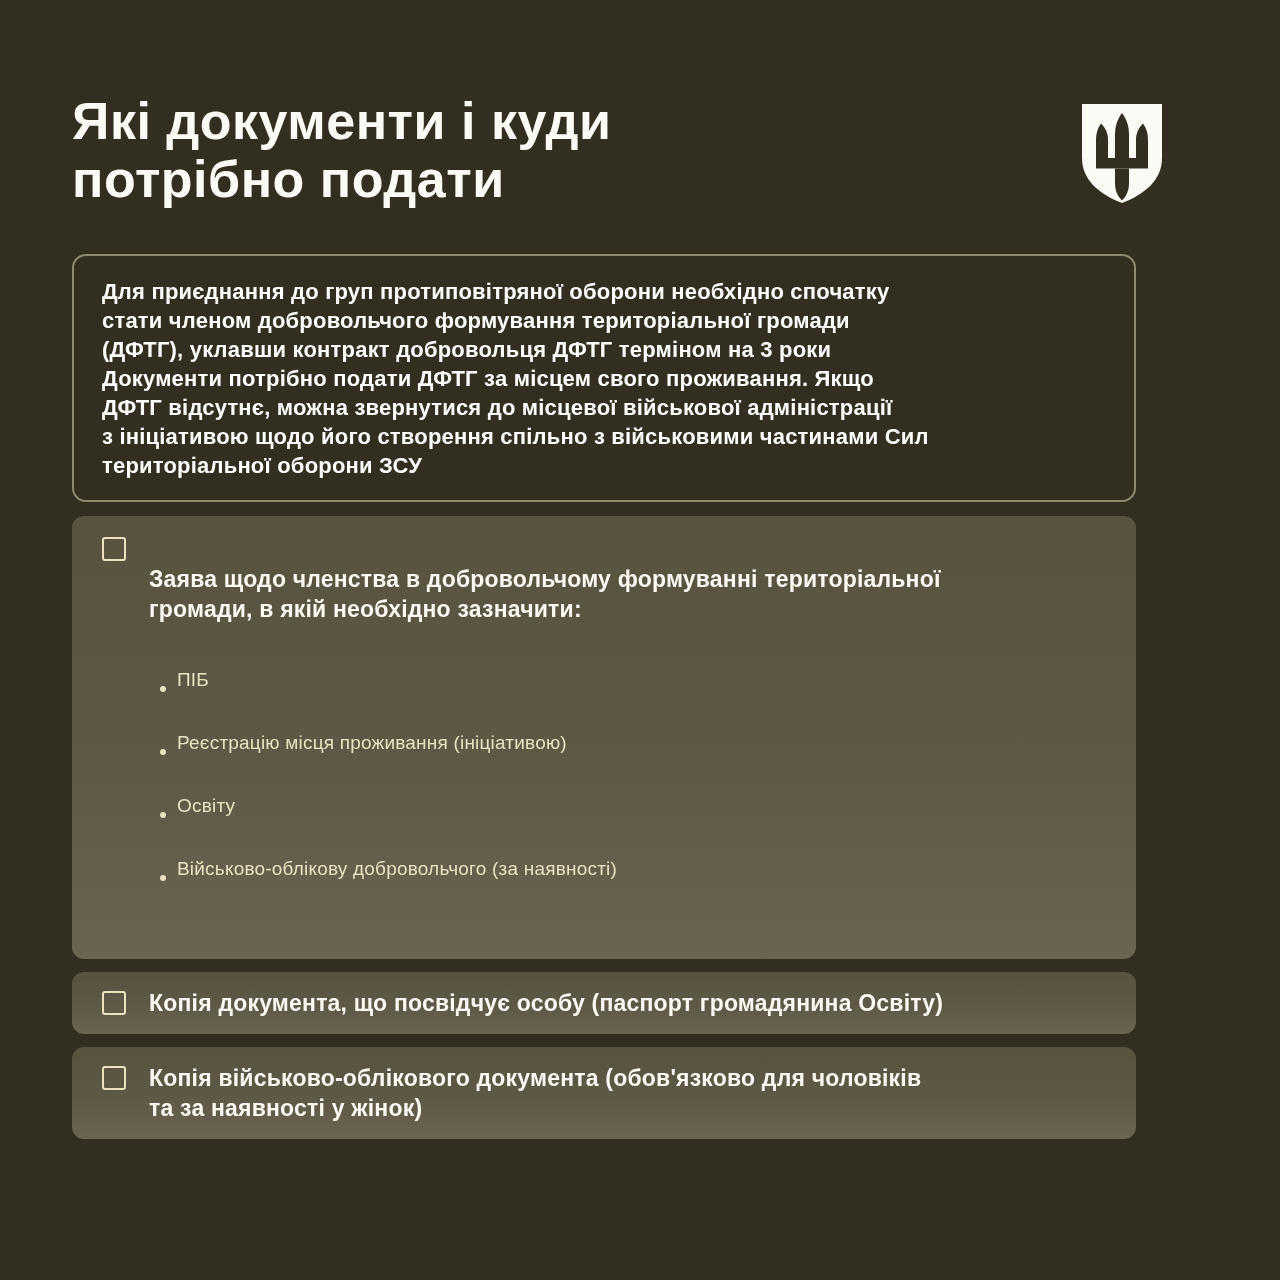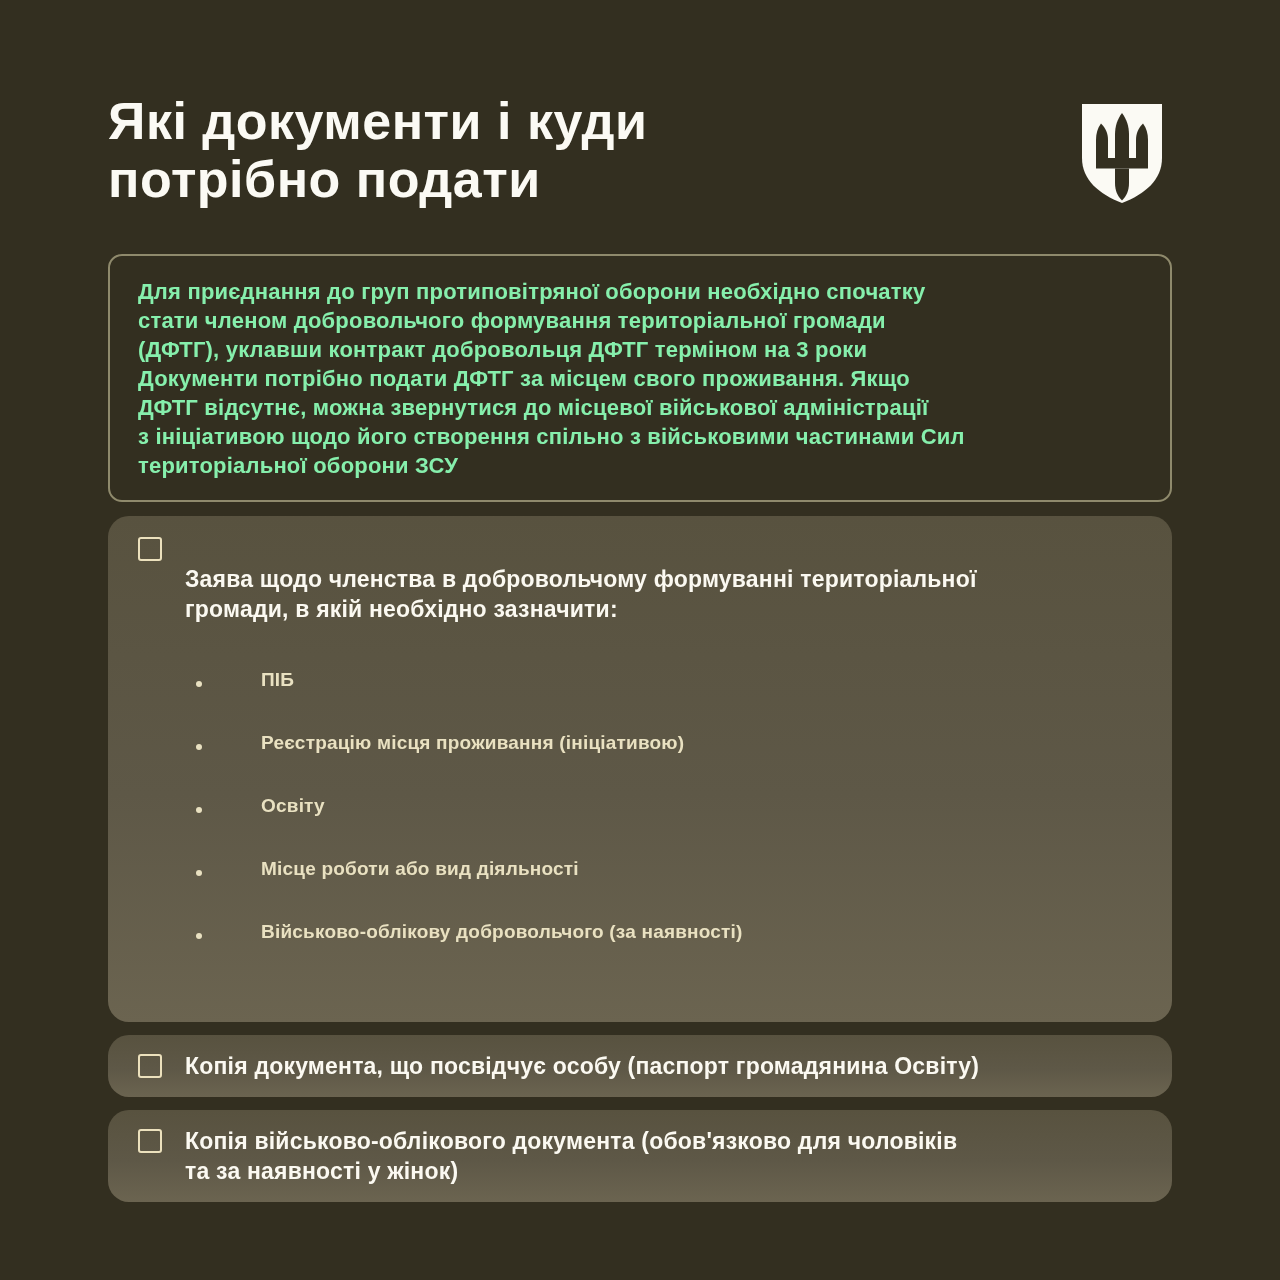--- a/index.html
+++ b/index.html
@@ -10,21 +10,21 @@
     width: 1280px;
     height: 1280px;
     background: #332f20;
     font-family: "Liberation Sans", "DejaVu Sans", sans-serif;
     overflow: hidden;
   }
   .page {
     box-sizing: border-box;
     width: 1280px;
     height: 1280px;
-    padding: 92px 108px 0 108px;
+    padding: 92px 108px 0 72px;
   }
   
   .header {
     display: flex;
     justify-content: space-between;
     align-items: flex-start;
   }
   .page-title {
     margin: 0;
     color: #fbfaf4;
@@ -45,33 +45,33 @@
   .intro-box {
     box-sizing: border-box;
     margin-top: 46px;
     width: 1064px;
     border: 2px solid #8f8a6c;
     border-radius: 14px;
     padding: 21px 28px 20px 28px;
     background: transparent;
   }
   .intro-text {
-    color: #86efac;
+    color: #ffffff;
     font-size: 22px;
     font-weight: 700;
     line-height: 29px;
     letter-spacing: 0.2px;
     white-space: pre-line;
   }
   
   .card {
     box-sizing: border-box;
     width: 1064px;
     margin-top: 13px;
-    border-radius: 21px;
+    border-radius: 12px;
     background: linear-gradient(180deg, #58523f 0%, #5e5847 55%, #6b6450 100%);
     padding: 16px 30px 16px 30px;
     display: flex;
     align-items: flex-start;
   }
   .card.first {
     margin-top: 14px;
     padding-top: 18px;
     padding-bottom: 18px;
   }
@@ -95,28 +95,27 @@
     white-space: pre-line;
   }
   
   .bullet-list {
     list-style: none;
     margin: 13px 0 0 0;
     padding: 0 0 0 11px;
   }
   .bullet-item {
     display: flex;
-    align-items: center;
+    align-items: flex-end;
     margin-top: 8px;
     color: #e9e1c1;
     font-size: 19px;
-    font-weight: 700;
+    font-weight: 400;
     line-height: 25px;
     letter-spacing: 0.2px;
-    gap: 48px;
   }
   .bullet-item:first-child { margin-top: 0; }
   .bullet-dot {
     flex: 0 0 auto;
     width: 6px;
     height: 6px;
     border-radius: 50%;
     background: #e9e1c1;
     margin: 9px 11px 0 0;
   }
@@ -166,24 +165,20 @@
         <li class="bullet-item">
           <span class="bullet-dot"></span>
           <span class="bullet-text">Реєстрацію місця проживання (ініціативою)</span>
         </li>
         <li class="bullet-item">
           <span class="bullet-dot"></span>
           <span class="bullet-text">Освіту</span>
         </li>
         <li class="bullet-item">
           <span class="bullet-dot"></span>
-          <span class="bullet-text">Місце роботи або вид діяльності</span>
-        </li>
-        <li class="bullet-item">
-          <span class="bullet-dot"></span>
           <span class="bullet-text">Військово-облікову добровольчого (за наявності)</span>
         </li>
       </ul>
     </div>
   </div>
 
   <div class="card">
     <span class="checkbox"></span>
     <div class="card-text">Копія документа, що посвідчує особу (паспорт громадянина Освіту)</div>
   </div>

